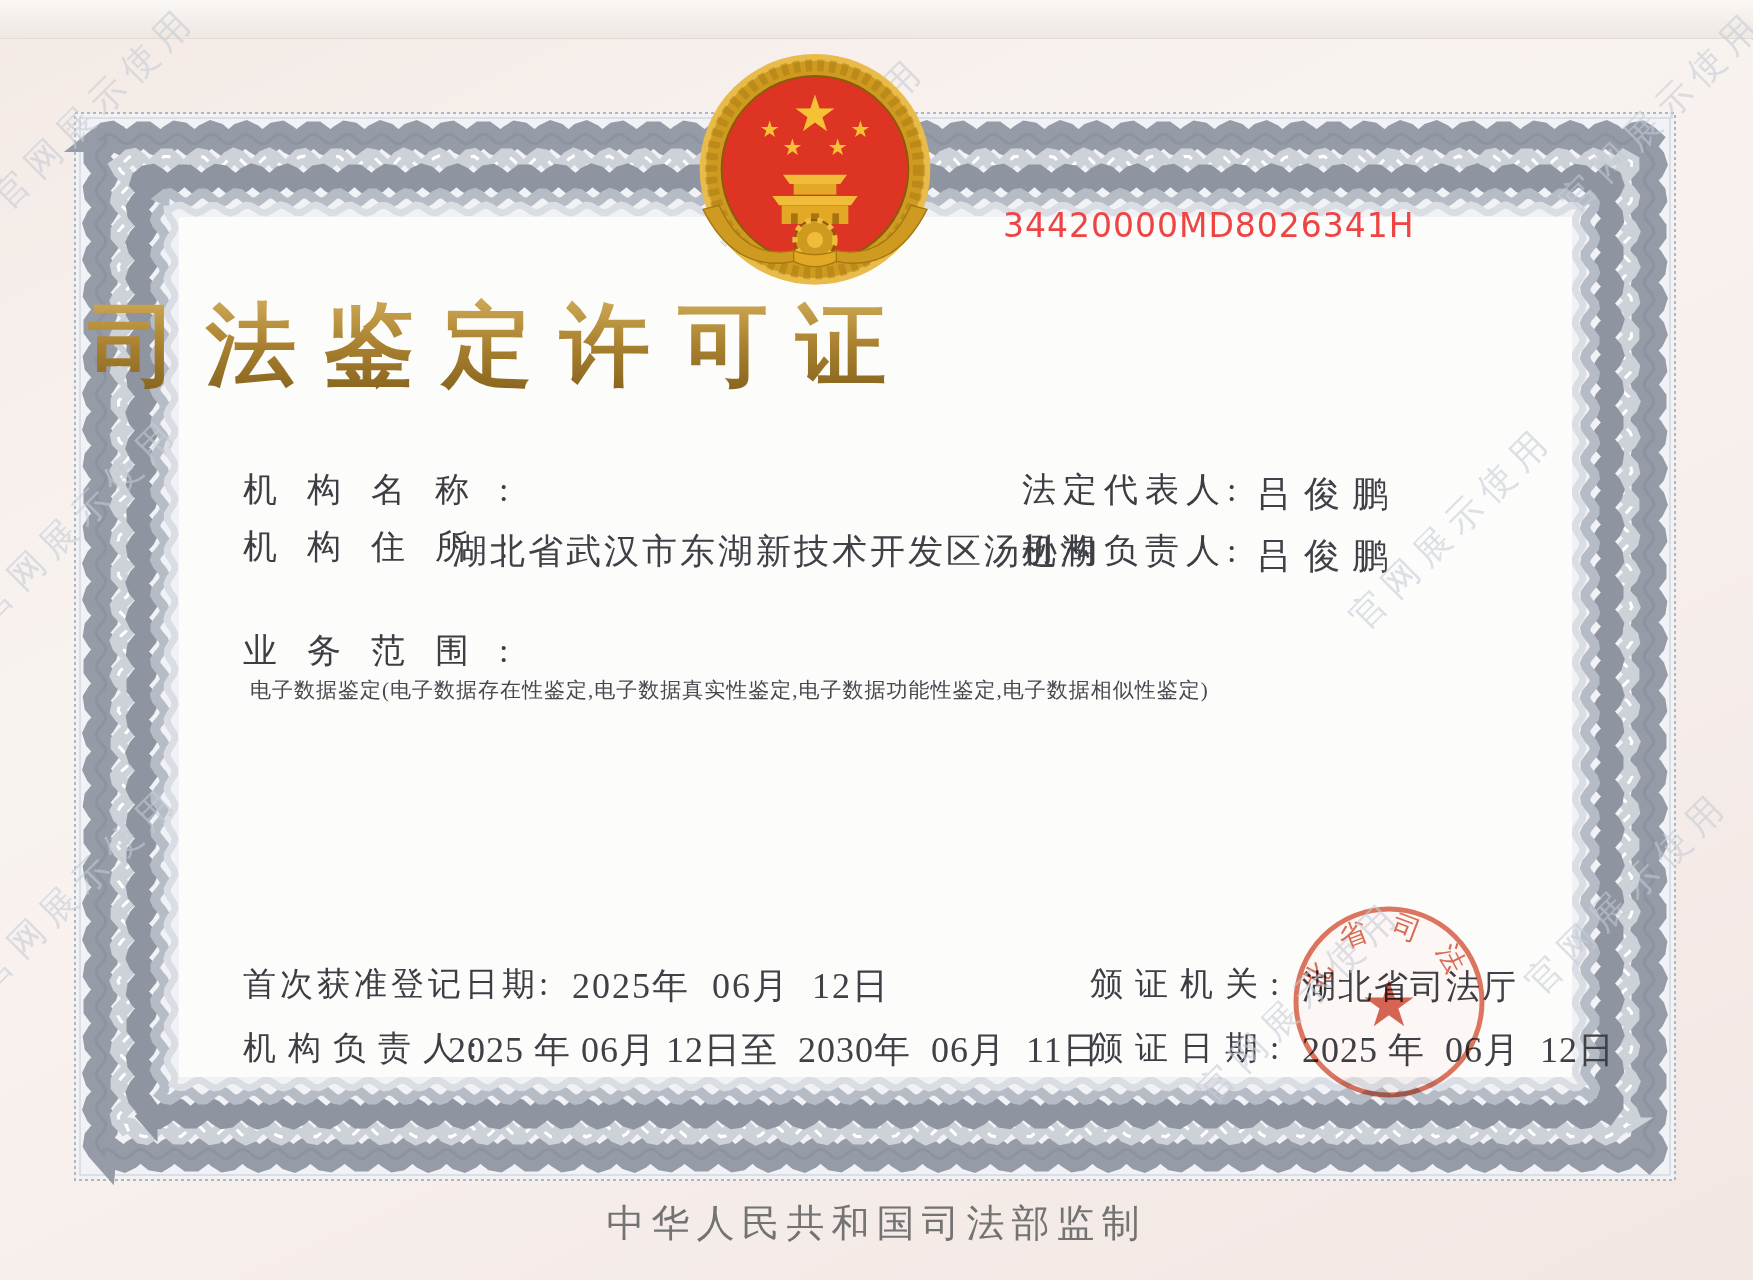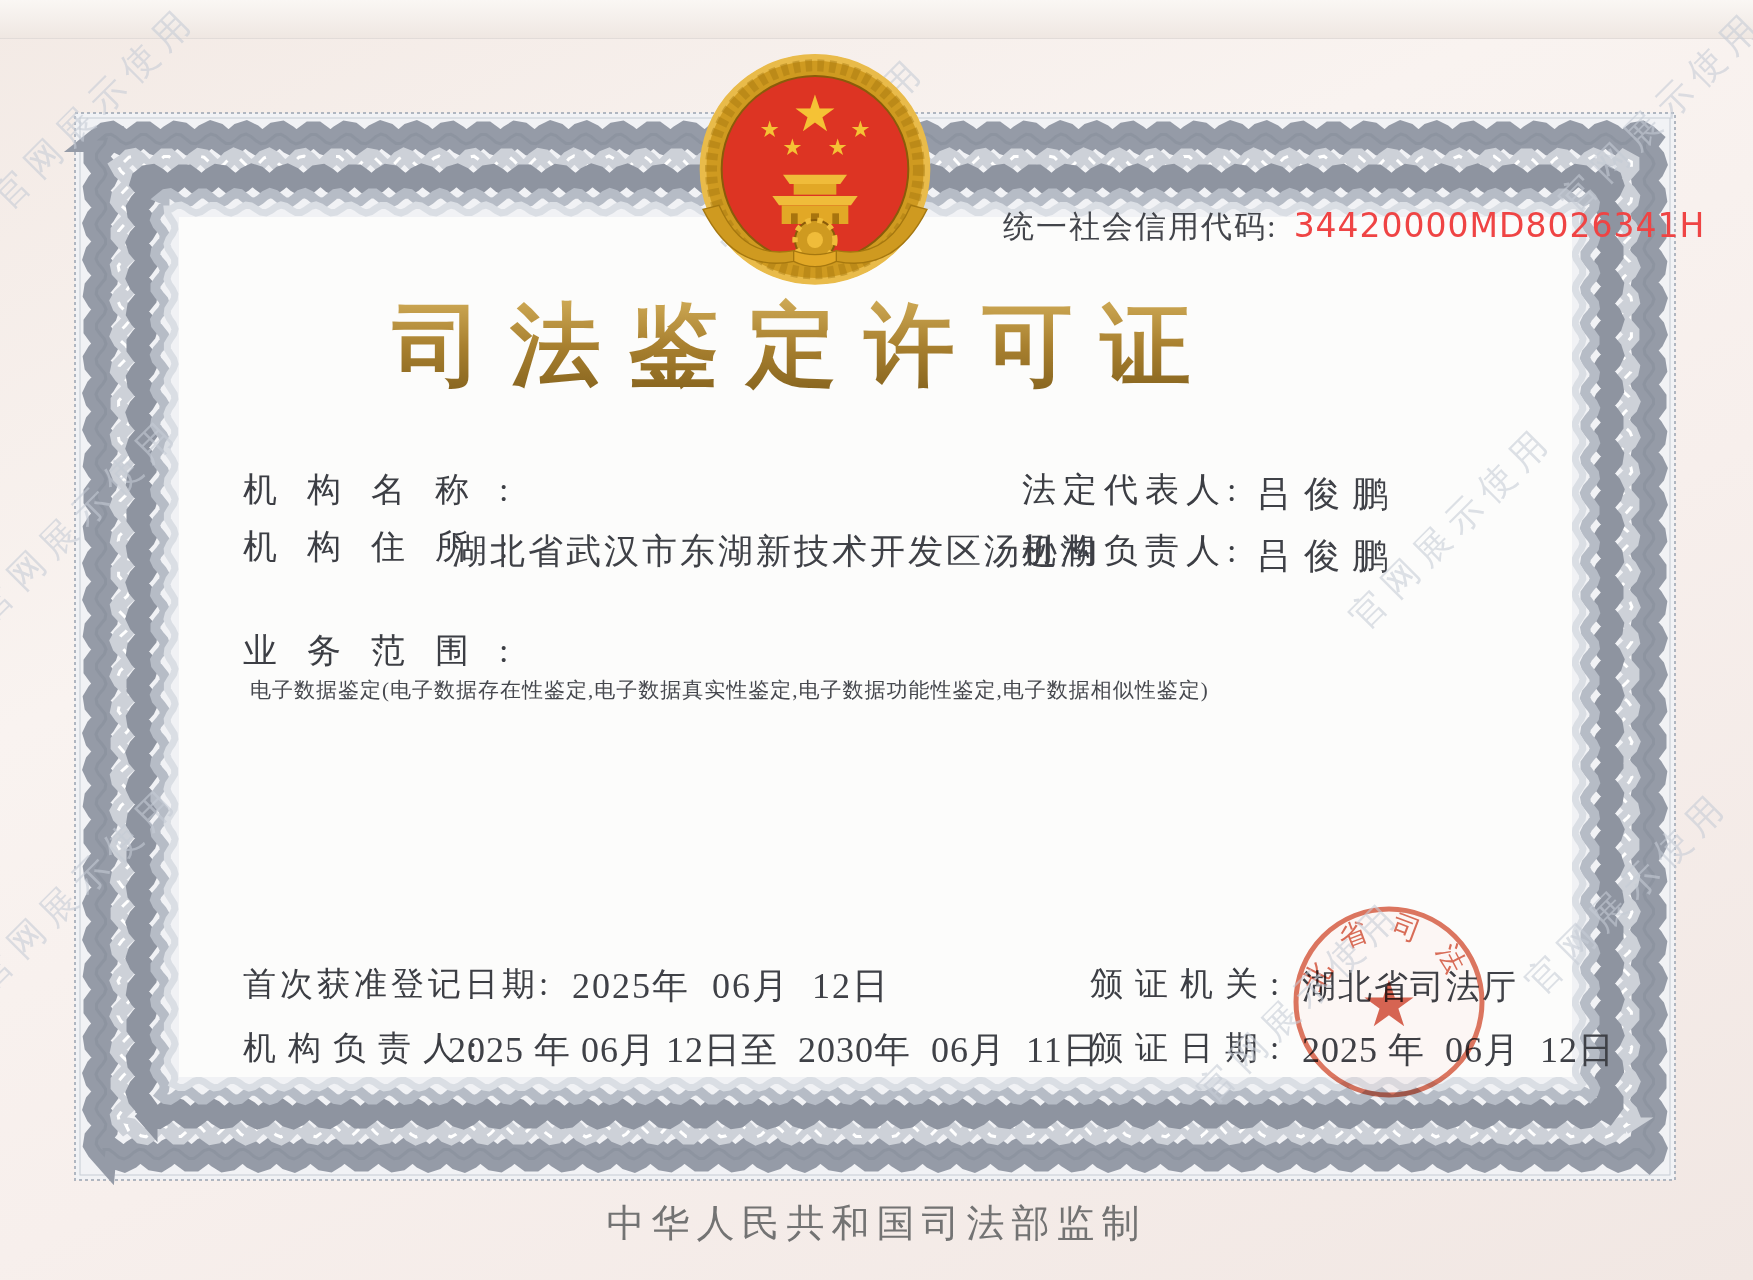--- a/index.html
+++ b/index.html
@@ -30,21 +30,21 @@
     position:absolute;left:1003px;top:206px;z-index:4;
     display:flex;align-items:baseline;gap:16px;white-space:pre;
   }
   .credit-label{font-size:31px;letter-spacing:2px;color:#43454b;}
   .credit-value{
     font-family:"DejaVu Sans","Liberation Sans",sans-serif;
     font-size:33px;letter-spacing:1px;color:#ef4444;font-weight:500;
   }
   .title{
     position:absolute;left:60px;right:230px;top:285px;z-index:4;
-    text-align:center;font-size:90px;font-weight:bold;
+    text-align:left;font-size:90px;font-weight:bold;
     letter-spacing:28px;white-space:nowrap;
     background:linear-gradient(180deg,#d9b560 0%,#a8802f 50%,#7d5c1a 100%);
     -webkit-background-clip:text;background-clip:text;color:transparent;
     text-indent:28px;
   }
   .lbl{font-weight:500;text-align:right;}
   .val{color:#3f4147;}
   .scope-small{font-size:21px;letter-spacing:1px;color:#46484e;}
   .ministry{
     position:absolute;left:80px;right:80px;top:1198px;z-index:4;
@@ -116,21 +116,20 @@
     </g>
 
     <g>
       <path d="M16,118 Q40,166 84,157 L84,149 Q46,156 28,115 Z" fill="#cf9a20" stroke="#a5770f" stroke-width="1"></path>
       <path d="M184,118 Q160,166 116,157 L116,149 Q154,156 172,115 Z" fill="#cf9a20" stroke="#a5770f" stroke-width="1"></path>
       <path d="M84,157 Q100,165 116,157 L116,149 Q100,155 84,149 Z" fill="#e2a826" stroke="#a5770f" stroke-width="1"></path>
     </g>
   </svg>
 
   <div class="credit-row">
-    <span class="credit-label">统一社会信用代码:</span>
     <span class="credit-value">34420000MD8026341H</span>
   </div>
 
   <div class="title">司法鉴定许可证</div>
 
   <span class="txt lbl" style="left:243px;top:467px;font-size:34px;letter-spacing:30px">机构名称:</span>
 
   <span class="txt lbl" style="left:1022px;top:467px;font-size:34px;letter-spacing:7px">法定代表人:</span>
   <span class="txt val" style="left:1256px;top:470px;font-size:36px;letter-spacing:12px">吕俊鹏</span>
 

